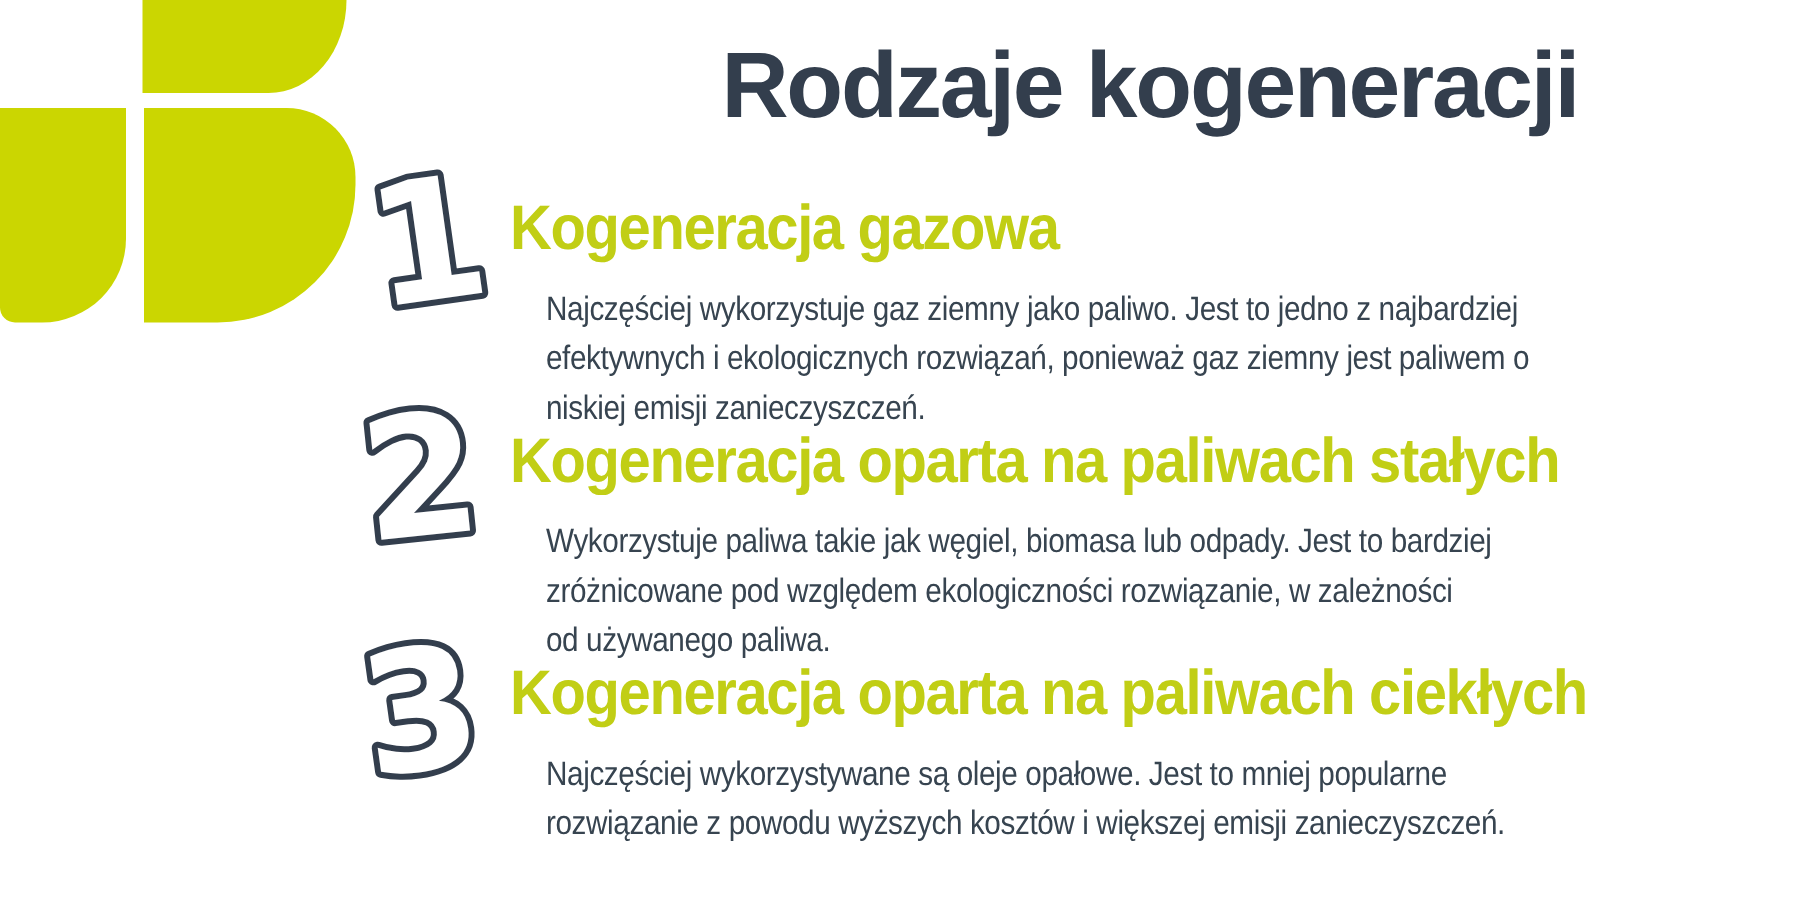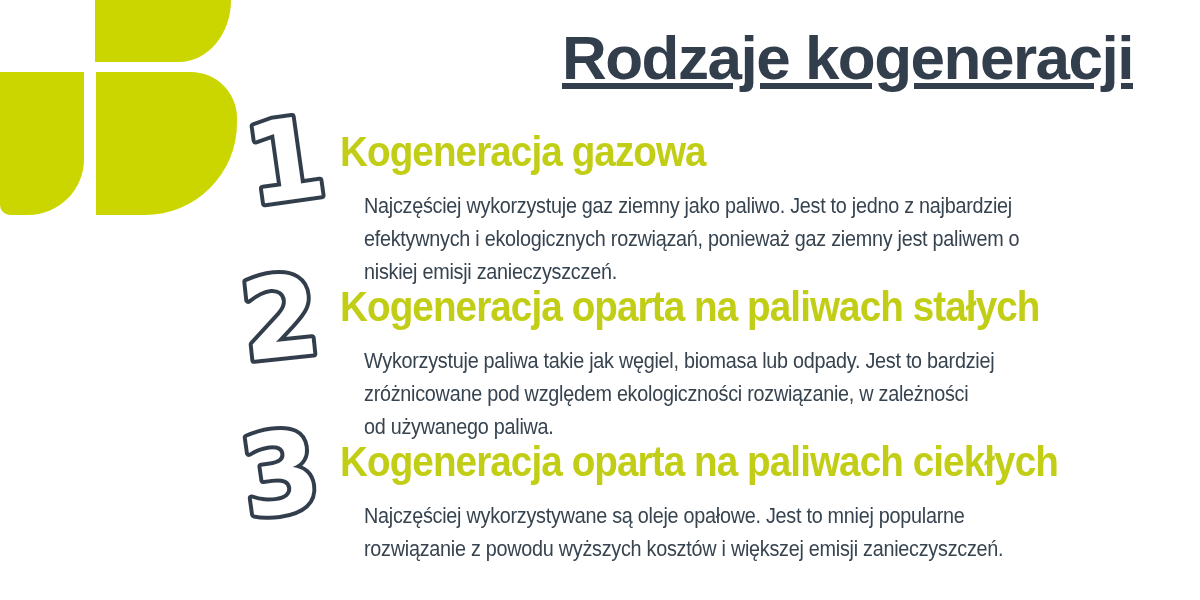--- a/index.html
+++ b/index.html
@@ -7,23 +7,23 @@
     position:relative;width:1200px;height:600px;background:var(--background,#fff);
     overflow:hidden;font-family:"Liberation Sans",sans-serif;margin:0 auto;
   }
   
   .petal{position:absolute;background:var(--petal-green,#cbd601);}
   .petal-top{left:95px;top:0;width:136px;height:62px;border-radius:0 0 52px 0 / 0 0 62px 0;}
   .petal-left{left:0;top:72px;width:84px;height:143px;border-radius:0 0 56px 10px;}
   .petal-center{left:96px;top:72px;width:141px;height:143px;border-radius:0 46px 92px 0;}
 
   .title{
-    position:absolute;top:27px;left:400px;width:733px;margin:0;text-align:right;
+    position:absolute;top:27px;left:400px;width:733px;margin:0;text-align:center;
     font-size:62px;line-height:1;font-weight:bold;letter-spacing:-1.5px;
-    color:var(--dark-navy,#333e4d);white-space:nowrap;text-decoration:underline;
+    color:var(--dark-navy,#333e4d);white-space:nowrap;
   }
 
   .num{position:absolute;overflow:visible;}
   .num text{
     font-family:"DejaVu Sans",sans-serif;font-weight:bold;font-size:112px;
     fill:#ffffff;stroke:var(--dark-navy,#333e4d);stroke-width:8px;
     paint-order:stroke;stroke-linejoin:round;
   }
   .num-1{left:230px;top:105px;}
   .num-2{left:225px;top:262px;}

